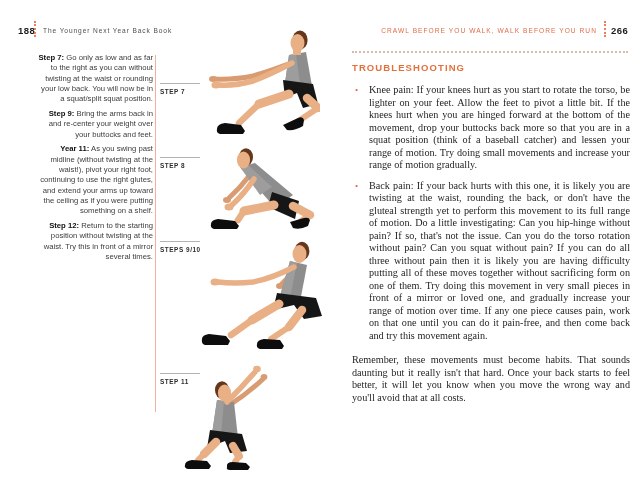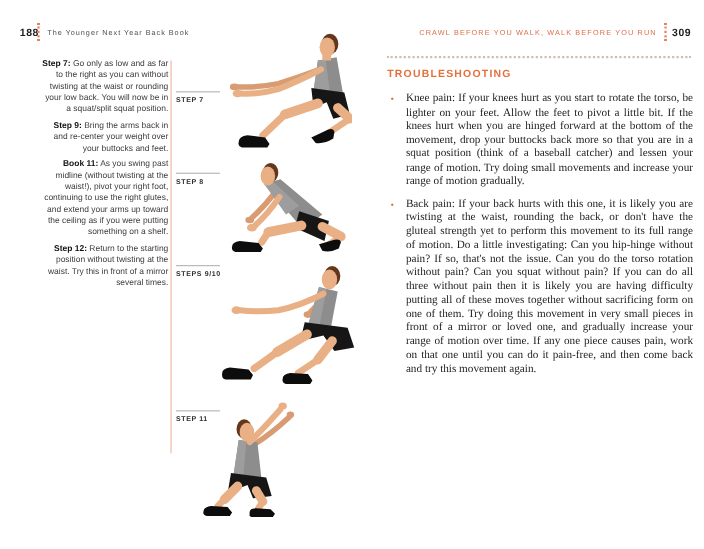--- a/index.html
+++ b/index.html
@@ -43,21 +43,21 @@
 
 <div class="spread">
 
   <div class="abs pgnum" style="left:18px;top:25px">188</div>
   <div class="abs vdots" style="left:34px;top:21px"></div>
   <div class="abs runtitle" style="left:43px;top:27px">The Younger Next Year Back Book</div>
 
   <div class="abs steps" style="left:36px;top:53px;width:117px">
     <p><b>Step 7:</b> <span>Go only as low and as far to the right as you can without twisting at the waist or rounding your low back. You will now be in a squat/split squat position.</span></p>
     <p><b>Step 9:</b> <span>Bring the arms back in and re-center your weight over your buttocks and feet.</span></p>
-    <p><b>Book 11:</b> <span>As you swing past midline (without twisting at the waist!), pivot your right foot, continuing to use the right glutes, and extend your arms up toward the ceiling as if you were putting something on a shelf.</span></p>
+    <p><b>Year 11:</b> <span>As you swing past midline (without twisting at the waist!), pivot your right foot, continuing to use the right glutes, and extend your arms up toward the ceiling as if you were putting something on a shelf.</span></p>
     <p><b>Step 12:</b> <span>Return to the starting position without twisting at the waist. Try this in front of a mirror several times.</span></p>
   </div>
 
   <div class="abs figdiv" style="left:155px;top:55px;height:357px"></div>
 
   <div class="abs caprule" style="left:160px;top:83px"></div>
   <div class="abs caption" style="left:160px;top:88px">STEP 7</div>
 
   <div class="abs caprule" style="left:160px;top:157px"></div>
   <div class="abs caption" style="left:160px;top:162px">STEP 8</div>
@@ -136,33 +136,34 @@
     <path d="M33,86 L21,98" stroke="#e9af85" stroke-width="8.5" stroke-linecap="round" fill="none"></path>
     <path d="M21,98 L15,104" stroke="#e9af85" stroke-width="6" stroke-linecap="round" fill="none"></path>
     <path d="M2,109 Q2,105 9,104 L24,105 L28,110 L26,113 L5,113 Q1,112 2,109 Z" fill="#0d0d0d"></path>
     <path d="M50,90 L56,100" stroke="#e9af85" stroke-width="8" stroke-linecap="round" fill="none"></path>
     <path d="M56,100 L52,106" stroke="#e9af85" stroke-width="6" stroke-linecap="round" fill="none"></path>
     <path d="M44,111 Q43,106 50,106 L63,107 L67,111 L65,114 L47,114 Q43,114 44,111 Z" fill="#0d0d0d"></path>
   </svg>
 
   <div class="abs runtitle-right" style="right:43px;top:27px">CRAWL BEFORE YOU WALK, WALK BEFORE YOU RUN</div>
   <div class="abs vdots" style="left:604px;top:21px"></div>
-  <div class="abs pgnum" style="left:611px;top:25px">309</div>
+  <div class="abs pgnum" style="left:611px;top:25px">266</div>
 
   <div class="abs dotrule" style="left:352px;top:51px"></div>
 
   <div class="abs sechead" style="left:352px;top:62px">TROUBLESHOOTING</div>
 
   <div class="abs bodycol" style="left:352px;top:84px">
 
     <div class="bullet-row">
       <span class="bullet-glyph">•</span>
       <p>Knee pain: If your knees hurt as you start to rotate the torso, be lighter on your feet. Allow the feet to pivot a little bit. If the knees hurt when you are hinged forward at the bottom of the movement, drop your buttocks back more so that you are in a squat position (think of a baseball catcher) and lessen your range of motion. Try doing small movements and increase your range of motion gradually.</p>
     </div>
 
     <div class="bullet-row">
       <span class="bullet-glyph">•</span>
       <p>Back pain: If your back hurts with this one, it is likely you are twisting at the waist, rounding the back, or don't have the gluteal strength yet to perform this movement to its full range of motion. Do a little investigating: Can you hip-hinge without pain? If so, that's not the issue. Can you do the torso rotation without pain? Can you squat without pain? If you can do all three without pain then it is likely you are having difficulty putting all of these moves together without sacrificing form on one of them. Try doing this movement in very small pieces in front of a mirror or loved one, and gradually increase your range of motion over time. If any one piece causes pain, work on that one until you can do it pain-free, and then come back and try this movement again.</p>
     </div>
 
+    <p class="closing">Remember, these movements must become habits. That sounds daunting but it really isn't that hard. Once your back starts to feel better, it will let you know when you move the wrong way and you'll avoid that at all costs.</p>
   </div>
 
 </div>
 
 </body></html>

